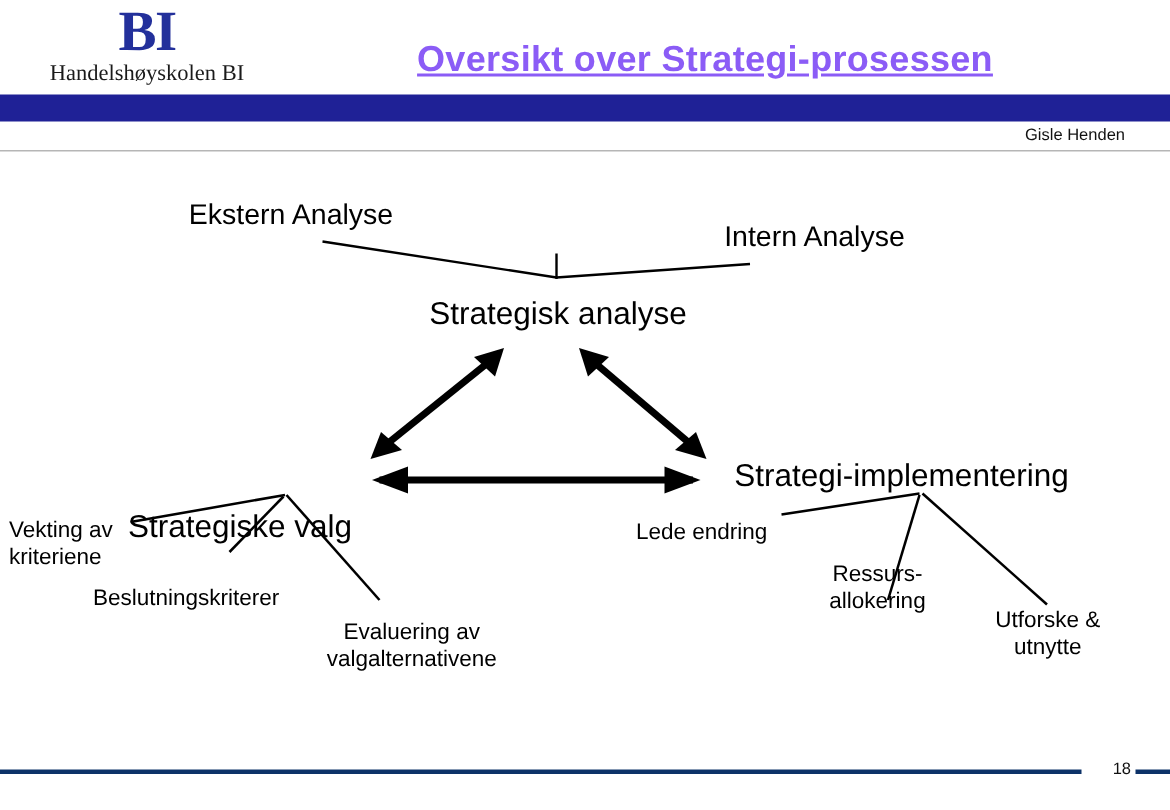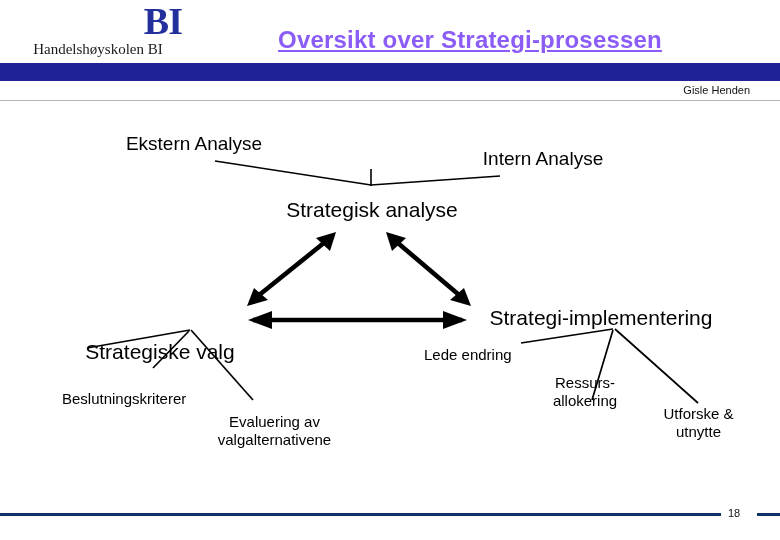--- a/index.html
+++ b/index.html
@@ -27,21 +27,20 @@
     height: 58px;
     text-align: center;
   }
   .logo-mark {
     font-family: "Liberation Serif", serif;
     font-weight: bold;
     font-size: 38px;
     line-height: 38px;
     color: #23309b;
     letter-spacing: -1px;
-    text-align: right;
   }
   .logo-sub {
     font-family: "Liberation Serif", serif;
     font-size: 15px;
     line-height: 17px;
     color: #1a1a1a;
     margin-top: 1px;
   }
 
   .slide-title {
@@ -100,21 +99,21 @@
     top: 513px;
     width: 23px;
     height: 3px;
     background: #0d3268;
   }
   .page-number {
     position: absolute;
     left: 728px;
     top: 507px;
     width: 26px;
-    text-align: left;
+    text-align: right;
     font-size: 11px;
     color: #111111;
   }
 
   
   .lbl {
     position: absolute;
     color: #000000;
     white-space: pre;
     line-height: 1.18;
@@ -154,20 +153,22 @@
 
 
   <div class="lbl lbl-md center" style="left:468px; top:148px; width:150px;">Intern Analyse</div>
 
   <div class="lbl lbl-lg center" style="left:257px; top:198px; width:230px;">Strategisk analyse</div>
 
   <div class="lbl lbl-lg center" style="left:60px; top:308px; width:200px;margin-top:32px;">Strategiske valg</div>
 
   <div class="lbl lbl-lg center" style="left:466px; top:306px; width:270px;">Strategi-implementering</div>
 
+  <div class="lbl lbl-sm left" style="left:6px; top:345px; width:130px;">Vekting av
+kriteriene</div>
 
   <div class="lbl lbl-sm left" style="left:62px; top:390px; width:180px;">Beslutningskriterer</div>
 
   <div class="lbl lbl-sm left" style="left:424px; top:346px; width:140px;">Lede endring</div>
 
   <div class="lbl lbl-sm center" style="left:192px; top:413px; width:165px;">Evaluering av
 valgalternativene</div>
 
   <div class="lbl lbl-sm center" style="left:535px; top:374px; width:100px;">Ressurs-
 allokering</div>

